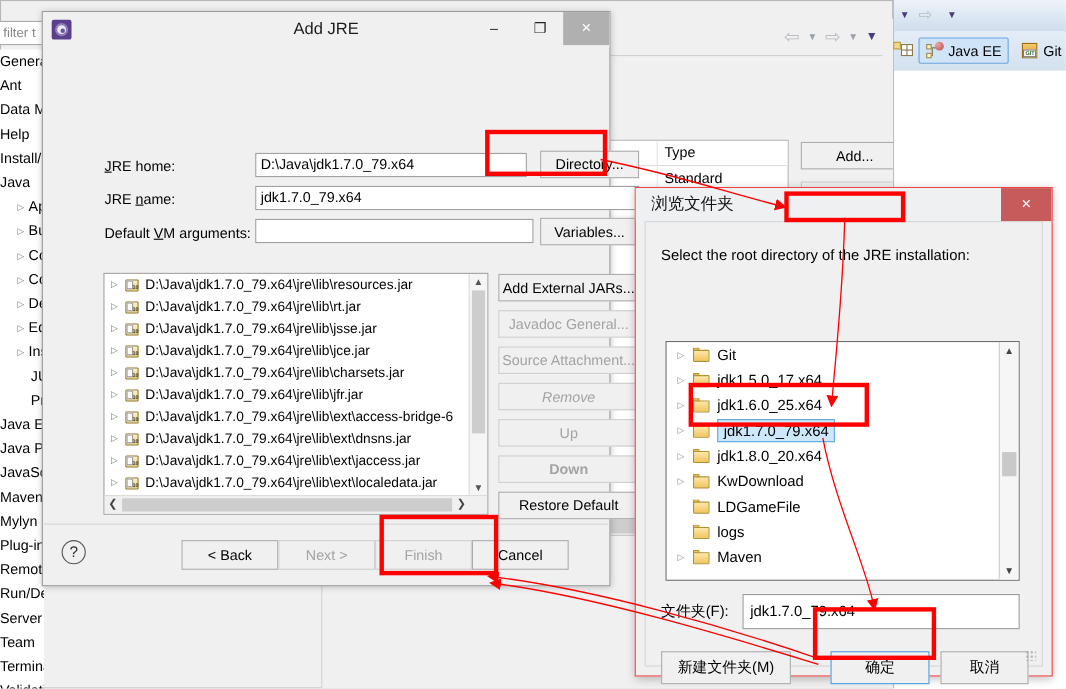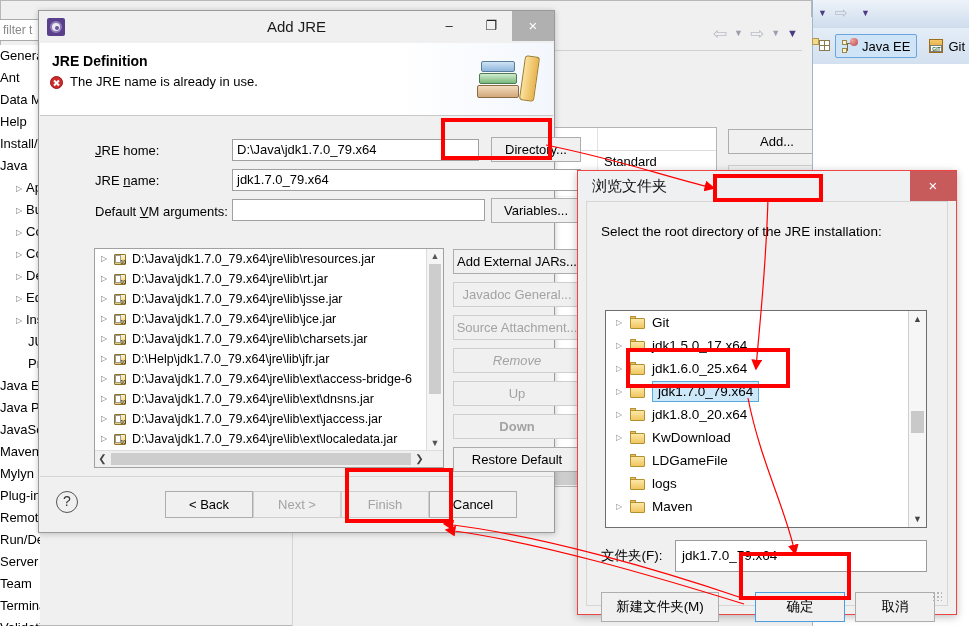--- a/index.html
+++ b/index.html
@@ -278,20 +278,21 @@
           <span class="nav-arrow">⇨</span>
           <span class="nav-caret">▼</span>
           <span class="nav-caret dark">▼</span>
         </div>
         <div id="prefs-hdr-line"></div>
         <div id="prefs-desc">ult, the checked JRE is added to the</div>
 
         <div id="prefs-table">
           <div class="thead">
             <div class="th c1"></div>
+            <div class="th c2">Type</div>
           </div>
           <div id="prefs-rows">
               <div class="trow">
                 <div class="td c1">64</div>
                 <div class="td c2">Standard</div>
               </div>
               <div class="trow sel">
                 <div class="td c1">x64</div>
                 <div class="td c2">Standard</div>
               </div>
@@ -350,31 +351,20 @@
   <div id="jre-title">
     <div id="jre-app-ico">
         <span class="gear"></span>
       </div>
     <div class="ttl">Add JRE</div>
     <div class="wbtn" id="jre-min">–</div>
     <div class="wbtn" id="jre-max">❐</div>
     <div class="wbtn" id="jre-close">×</div>
   </div>
 
-  <div id="jre-header">
-    <div class="h-title">JRE Definition</div>
-    <div id="err-ico"></div>
-    <div class="h-msg">The JRE name is already in use.</div>
-    <div id="books">
-      <div class="bk b4"></div>
-        <div class="bk b1"></div>
-        <div class="bk b2"></div>
-        <div class="bk b3"></div>
-    </div>
-  </div>
 
   <div class="flabel" style="left:56px;top:132px;"><span class="u">J</span>RE home:</div>
   <div class="ftext" style="left:193px;top:128px;width:247px;">D:\Java\jdk1.7.0_79.x64</div>
   <div class="dbtn" style="left:452px;top:126px;width:90px;">Directory...</div>
 
   <div class="flabel" style="left:56px;top:162px;">JRE <span class="u">n</span>ame:</div>
   <div class="ftext" style="left:193px;top:158px;width:349px;">jdk1.7.0_79.x64</div>
 
   <div class="flabel" style="left:56px;top:193px;">Default <span class="u">V</span>M arguments:</div>
   <div class="ftext" style="left:193px;top:188px;width:253px;"></div>
@@ -429,21 +419,21 @@
           </span>
           <span>D:\Java\jdk1.7.0_79.x64\jre\lib\charsets.jar</span>
         </div>
         <div class="lrow">
           <span class="ar">▷</span>
           <span class="jarico">
             <span class="jb"></span>
             <span class="jp"></span>
             <span class="jd">10</span>
           </span>
-          <span>D:\Help\jdk1.7.0_79.x64\jre\lib\jfr.jar</span>
+          <span>D:\Java\jdk1.7.0_79.x64\jre\lib\jfr.jar</span>
         </div>
         <div class="lrow">
           <span class="ar">▷</span>
           <span class="jarico ext">
             <span class="jb"></span>
             <span class="jp"></span>
             <span class="jd">10</span>
           </span>
           <span>D:\Java\jdk1.7.0_79.x64\jre\lib\ext\access-bridge-6</span>
         </div>

